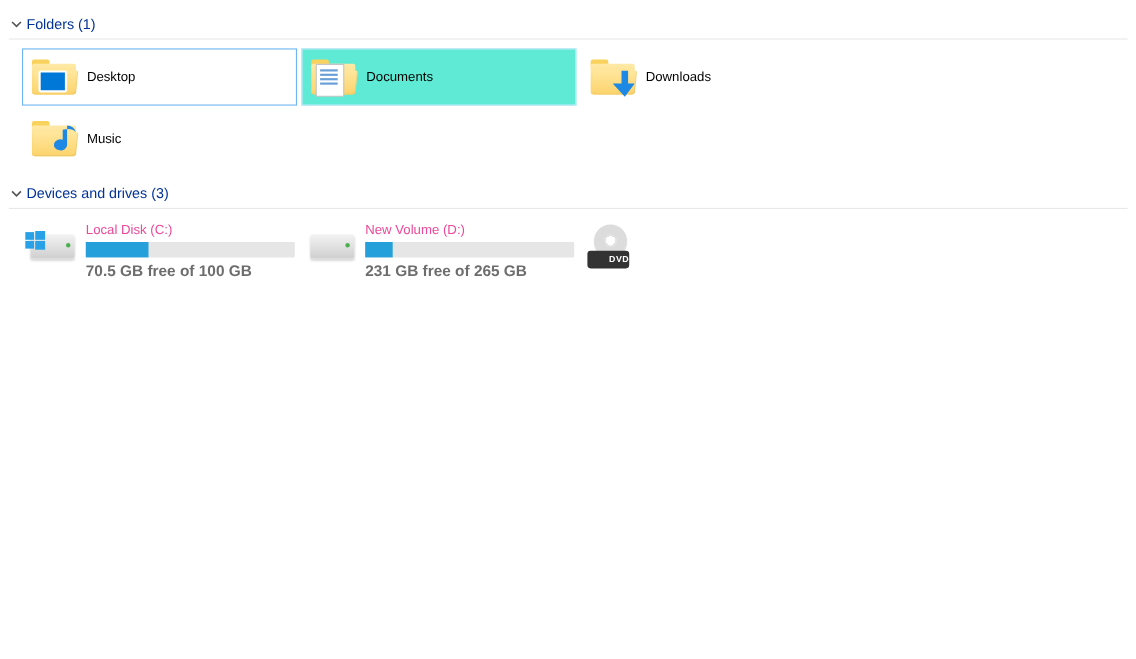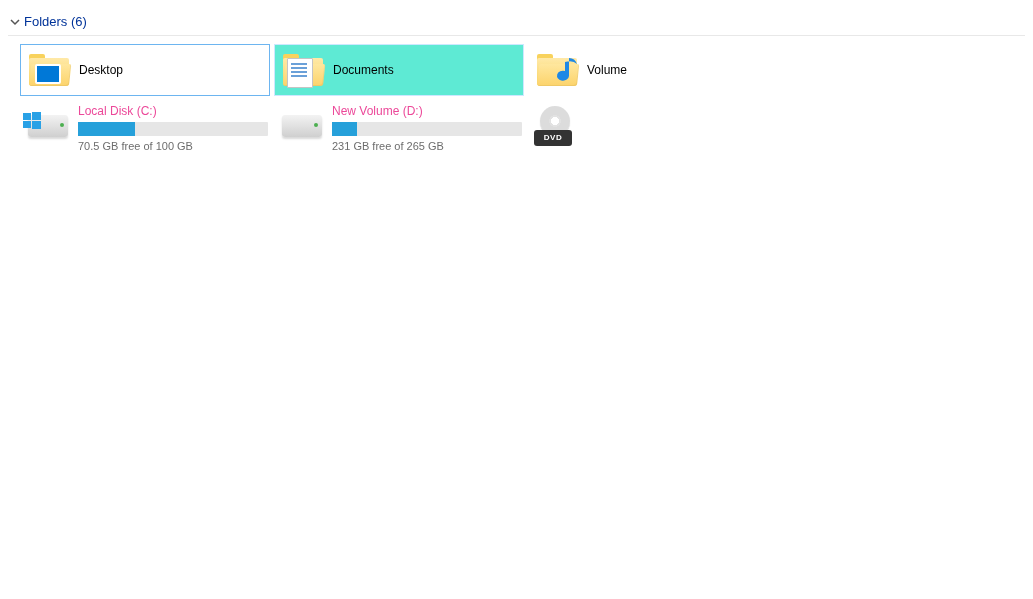--- a/index.html
+++ b/index.html
@@ -208,21 +208,22 @@
     margin-bottom: 4px;
     border-radius: 1px;
   }
   .drive .bar .fill {
     position: absolute;
     left: 0; top: 0; bottom: 0;
     background: #26a0da;
   }
   .drive .status {
     color: #6d6d6d;
-    font-size: 11px;
+    font-size: 14px;
+    font-weight: bold;
   }
   
   .hdd {
     width: 40px; height: 22px;
     background: linear-gradient(#f3f3f3,#cfcfcf);
     border-radius: 3px;
     position: relative;
     box-shadow: 0 2px 2px rgba(0,0,0,0.15);
   }
   .hdd::after {
@@ -247,37 +248,37 @@
   }
   .dvd-case {
     position: absolute;
     left: 0px; bottom: 0;
     width: 38px; height: 16px;
     background: #333;
     border-radius: 3px;
     color: #fff;
     font-size: 8px;
     font-weight: bold;
-    text-align: center;
+    text-align: right;
     line-height: 16px;
     letter-spacing: 0.5px;
   }
 </style>
 </head>
 <body>
 
 <div class="container">
 
   <div class="group-header">
     <span class="chev">
       <svg width="10" height="10" viewBox="0 0 10 10">
           <polyline points="1,3 5,7 9,3" fill="none" stroke-width="1.5"></polyline>
         </svg>
     </span>
-    <span>Folders (6)</span>
+    <span>Folders (1)</span>
   </div>
 
   <div class="grid">
 
     <div class="tile sel-outline">
       <div class="icon">
         <div class="folder-base">
           <div class="folder-tab"></div>
             <div class="folder-back"></div>
             <div class="folder-front"></div>
@@ -292,39 +293,60 @@
         <div class="folder-base">
           <div class="folder-tab"></div>
             <div class="folder-back"></div>
             <div class="folder-front"></div>
           <div class="overlay ov-doc"></div>
         </div>
       </div>
       <div class="label">Documents</div>
     </div>
 
+    <div class="tile">
+      <div class="icon">
+        <div class="folder-base">
+          <div class="folder-tab"></div>
+            <div class="folder-back"></div>
+            <div class="folder-front"></div>
+          <svg class="overlay ov-down" width="22" height="26" viewBox="0 0 22 26">
+            <path d="M8 0 h6 v12 h6 L11 24 L0 12 h8 Z" fill="#1e88e5"></path>
+          </svg>
+        </div>
+      </div>
+      <div class="label">Downloads</div>
+    </div>
 
     <div class="tile">
       <div class="icon">
         <div class="folder-base">
           <div class="folder-tab"></div>
             <div class="folder-back"></div>
             <div class="folder-front"></div>
           <svg class="overlay ov-music" width="24" height="30" viewBox="0 0 24 30">
             <path d="M14 2 v18 a6 5 0 1 1 -4 -5 V6 Q18 4 22 8 Q20 2 14 2 Z" fill="#1e88e5"></path>
           </svg>
         </div>
       </div>
-      <div class="label">Volume</div>
+      <div class="label">Music</div>
     </div>
 
 
 
   </div>
 
+  <div class="group-header" style="margin-top:10px;">
+    <span class="chev">
+      <svg width="10" height="10" viewBox="0 0 10 10">
+          <polyline points="1,3 5,7 9,3" fill="none" stroke-width="1.5"></polyline>
+        </svg>
+    </span>
+    <span>Devices and drives (3)</span>
+  </div>
 
   <div class="drive-row">
 
     <div class="drive">
       <div class="icon">
         <div class="hdd">
           <svg class="winbadge" viewBox="0 0 20 20">
             <rect x="1" y="2" width="8" height="7" fill="#29a1e6"></rect>
             <rect x="10" y="1" width="9" height="8" fill="#29a1e6"></rect>
             <rect x="1" y="10" width="8" height="7" fill="#29a1e6"></rect>

